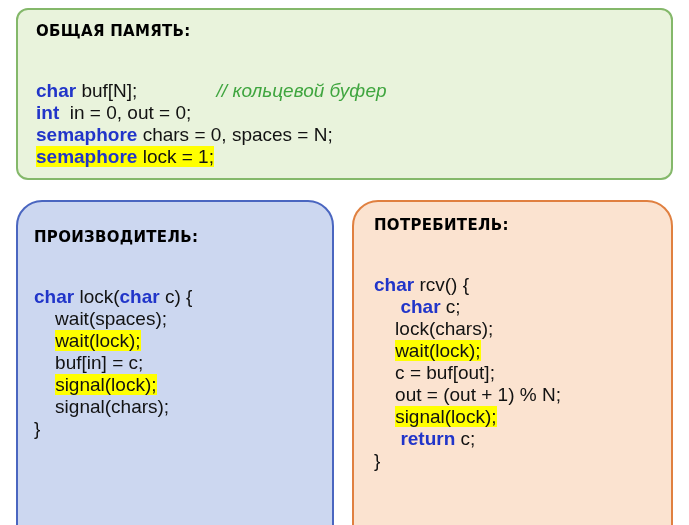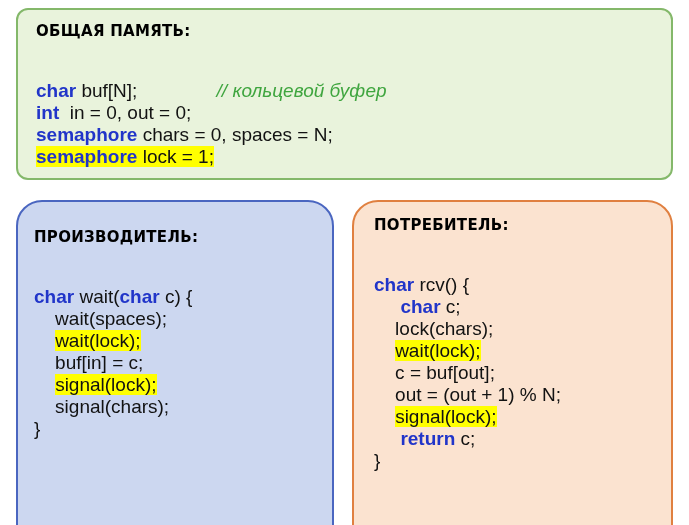--- a/index.html
+++ b/index.html
@@ -87,21 +87,21 @@
         <div class="code-line"><span class="kw">char</span><span class=""> buf[N];</span><span class="">               </span><span class="cm">// кольцевой буфер</span></div>
         <div class="code-line"><span class="kw">int</span><span class="">  in = 0, out = 0;</span></div>
         <div class="code-line"><span class="kw">semaphore</span><span class=""> chars = 0, spaces = N;</span></div>
         <div class="code-line"><span class="kw hl">semaphore</span><span class="hl"> lock = 1;</span></div>
       </div>
   </section>
 
   <section class="panel panel-producer" style="background: rgb(204, 215, 240); border-color: rgb(74, 102, 192);">
     <h2 class="panel-title">ПРОИЗВОДИТЕЛЬ:</h2>
     <div class="code">
-        <div class="code-line"><span class="kw">char</span><span class=""> wait(</span><span class="kw">char</span><span class=""> c) {</span></div>
+        <div class="code-line"><span class="kw">char</span><span class=""> lock(</span><span class="kw">char</span><span class=""> c) {</span></div>
         <div class="code-line"><span class="">    wait(spaces);</span></div>
         <div class="code-line"><span class="">    </span><span class="hl">wait(lock);</span></div>
         <div class="code-line"><span class="">    buf[in] = c;</span></div>
         <div class="code-line"><span class="">    </span><span class="hl">signal(lock);</span></div>
         <div class="code-line"><span class="">    signal(chars);</span></div>
         <div class="code-line"><span class="">}</span></div>
       </div>
   </section>
 
   <section class="panel panel-consumer" style="background: rgb(251, 227, 208); border-color: rgb(224, 128, 64);">

